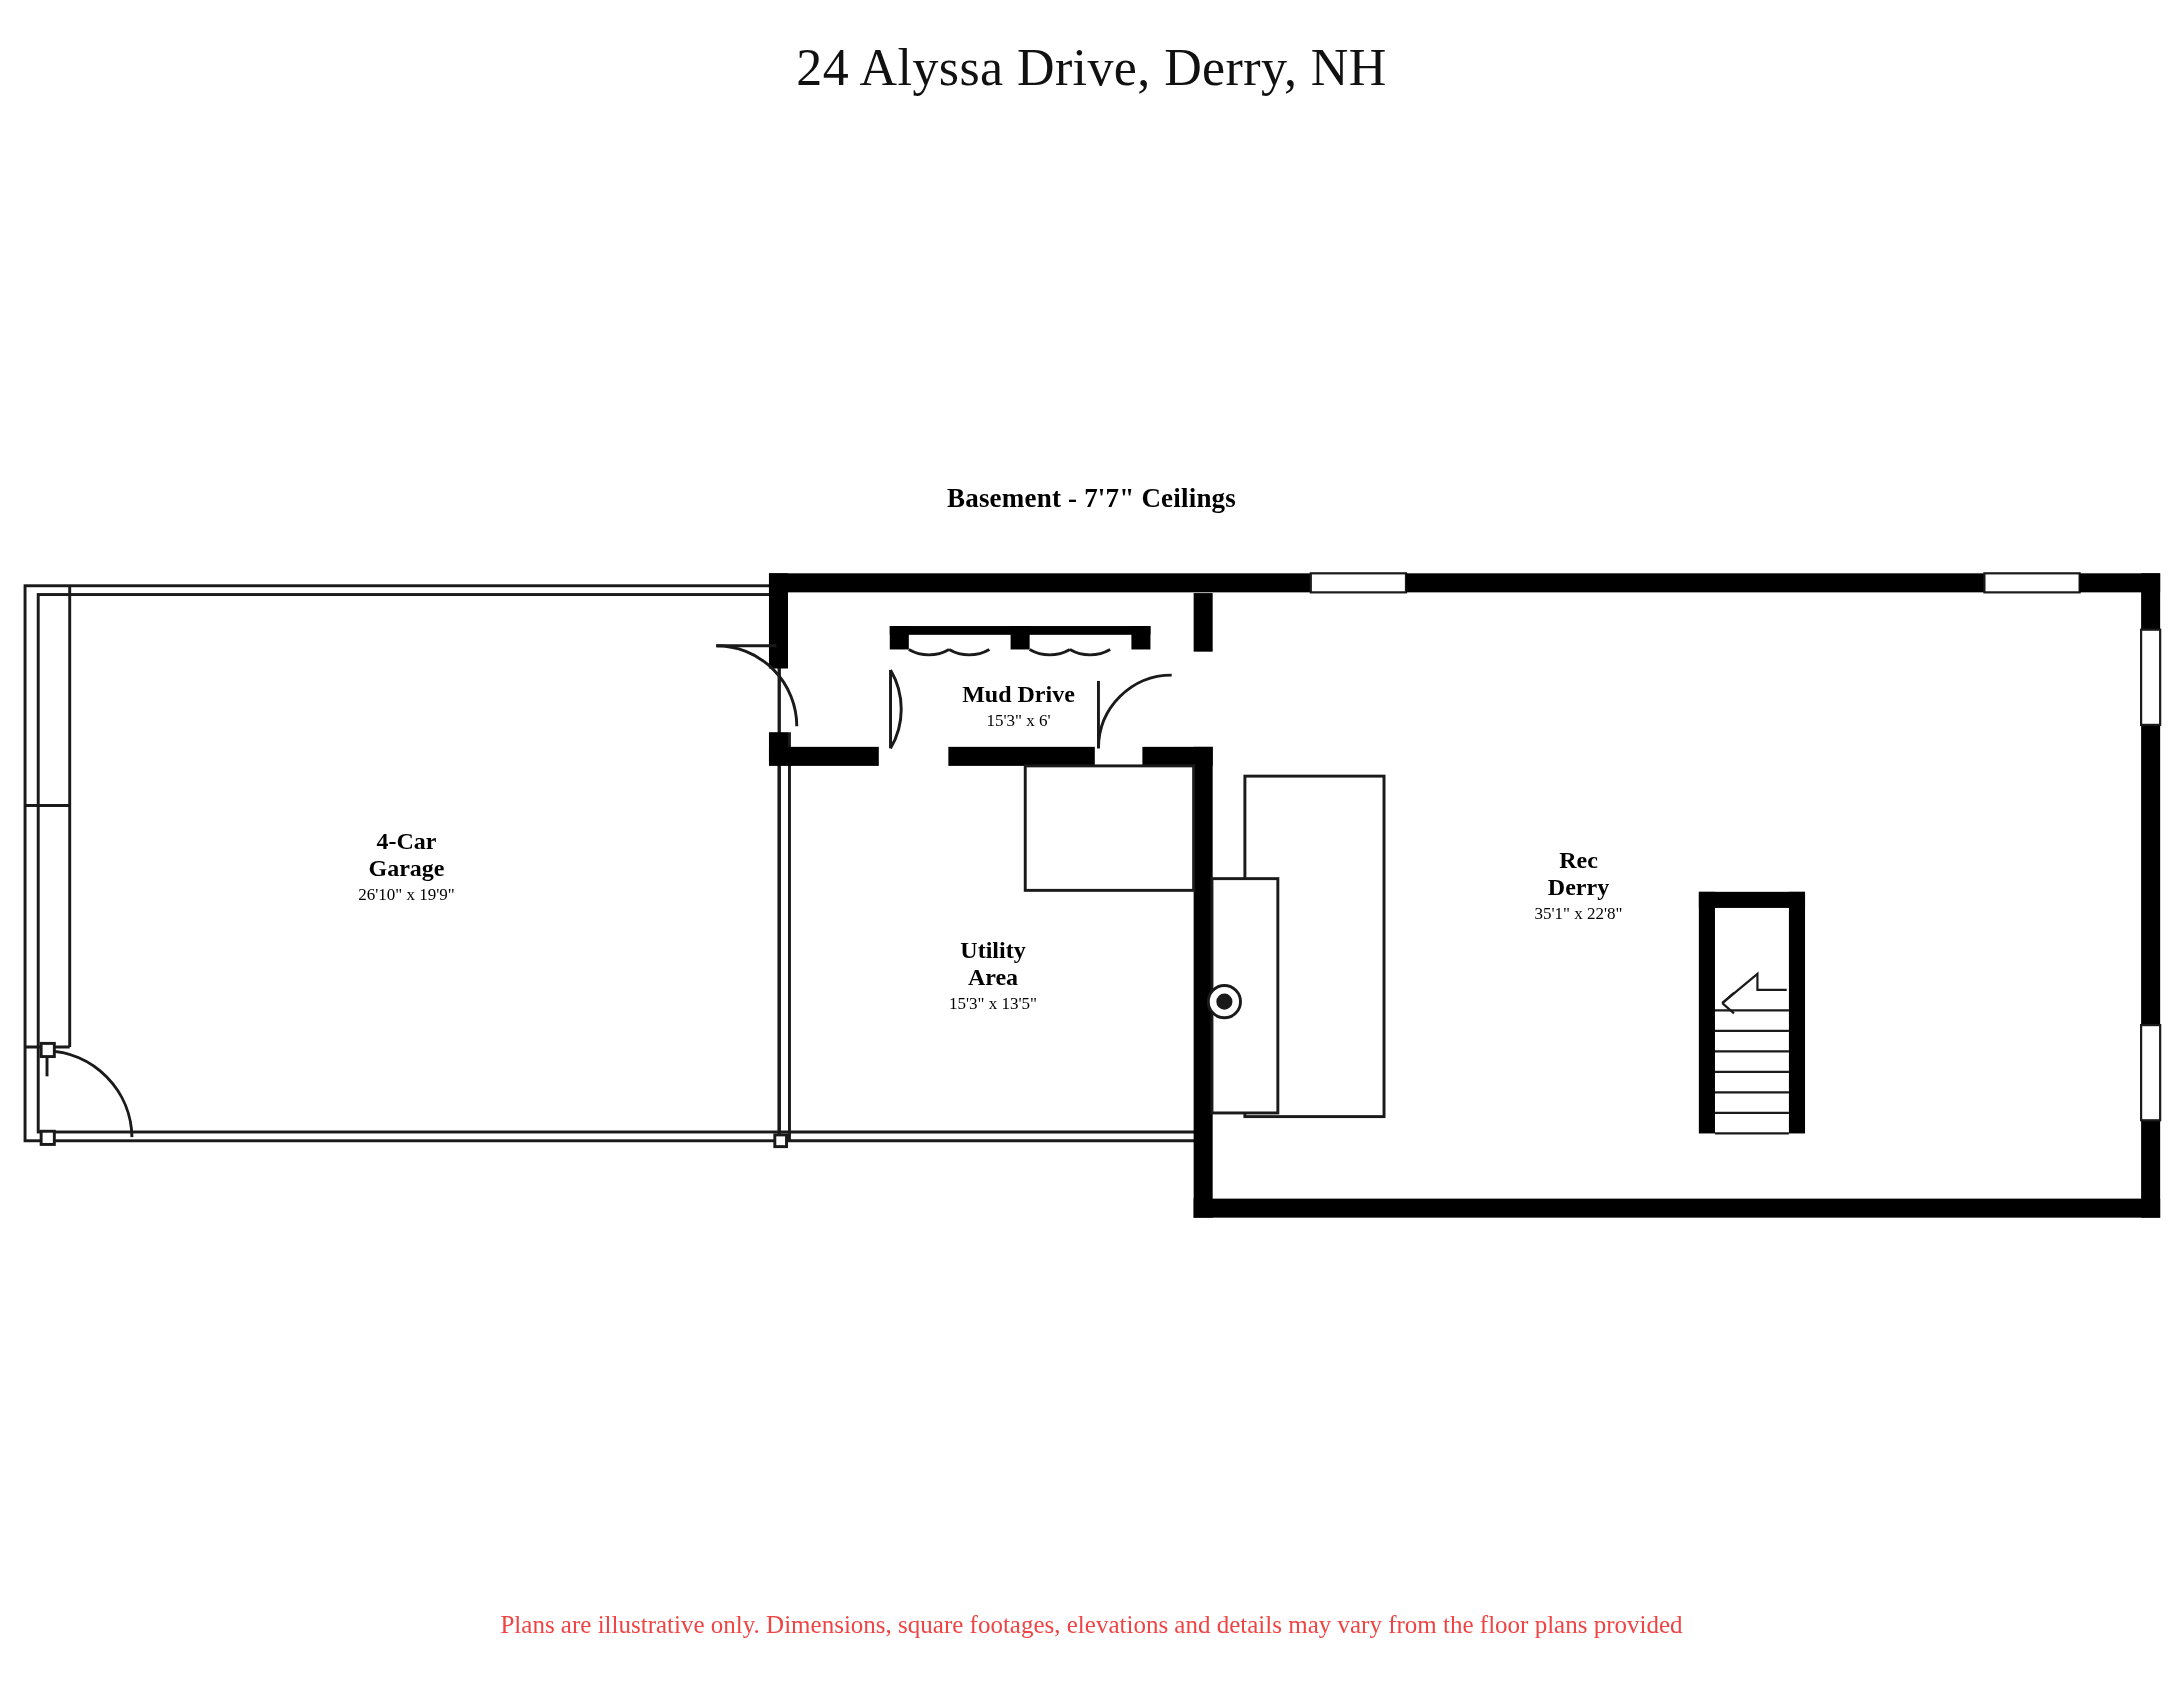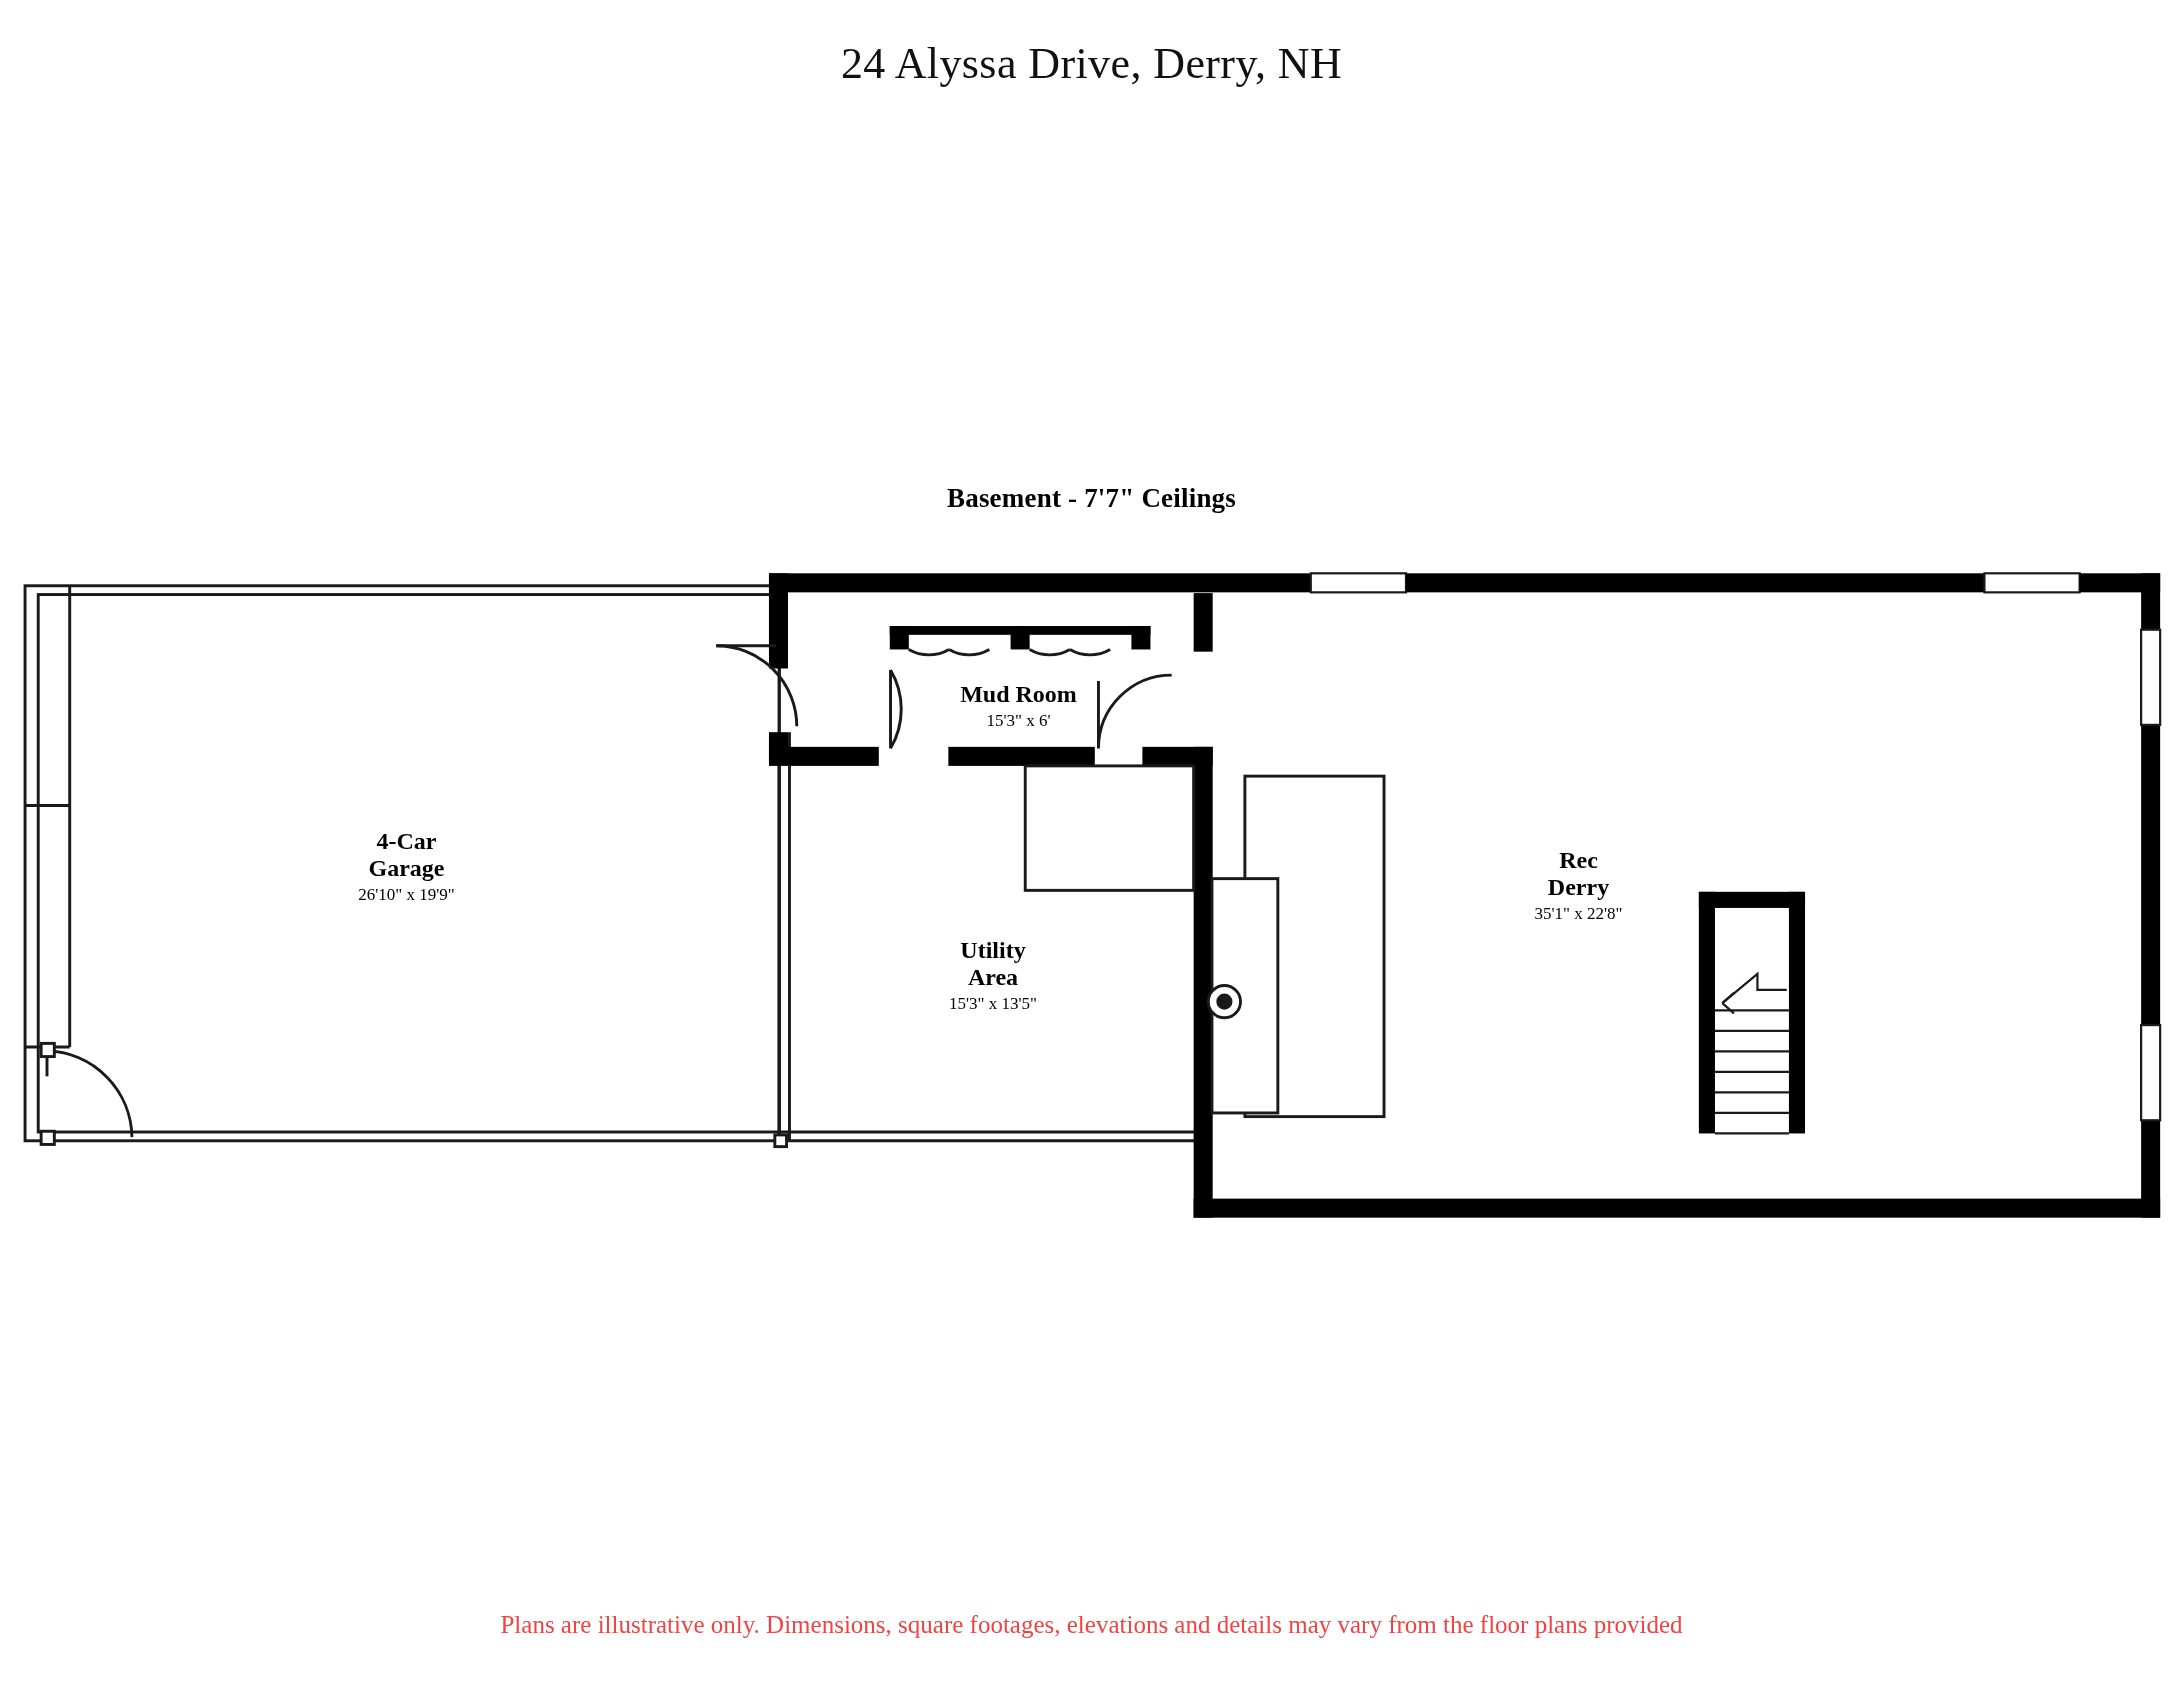--- a/index.html
+++ b/index.html
@@ -17,21 +17,21 @@
   }
 
   
   #page-title {
     position: absolute;
     top: 38px;
     left: 0;
     width: 2183px;
     text-align: center;
     font-family: "Liberation Serif", serif;
-    font-size: 44px;
+    font-size: 52px;
     font-weight: 400;
     letter-spacing: 0.4px;
     color: #111111;
   }
 
   
   #plan-heading {
     position: absolute;
     top: 483px;
     left: 0;
@@ -226,21 +226,21 @@
   <div class="plan-name">Basement - 7'7" Ceilings</div>
 </div>
 
 <div class="room-label" id="label-garage">
   <span class="rname">4-Car</span>
   <span class="rname">Garage</span>
   <span class="rdim">26'10" x 19'9"</span>
 </div>
 
 <div class="room-label" id="label-mudroom">
-  <span class="rname">Mud Room</span>
+  <span class="rname">Mud Drive</span>
   <span class="rdim">15'3" x 6'</span>
 </div>
 
 <div class="room-label" id="label-utility">
   <span class="rname">Utility</span>
   <span class="rname">Area</span>
   <span class="rdim">15'3" x 13'5"</span>
 </div>
 
 <div class="room-label" id="label-recroom">

